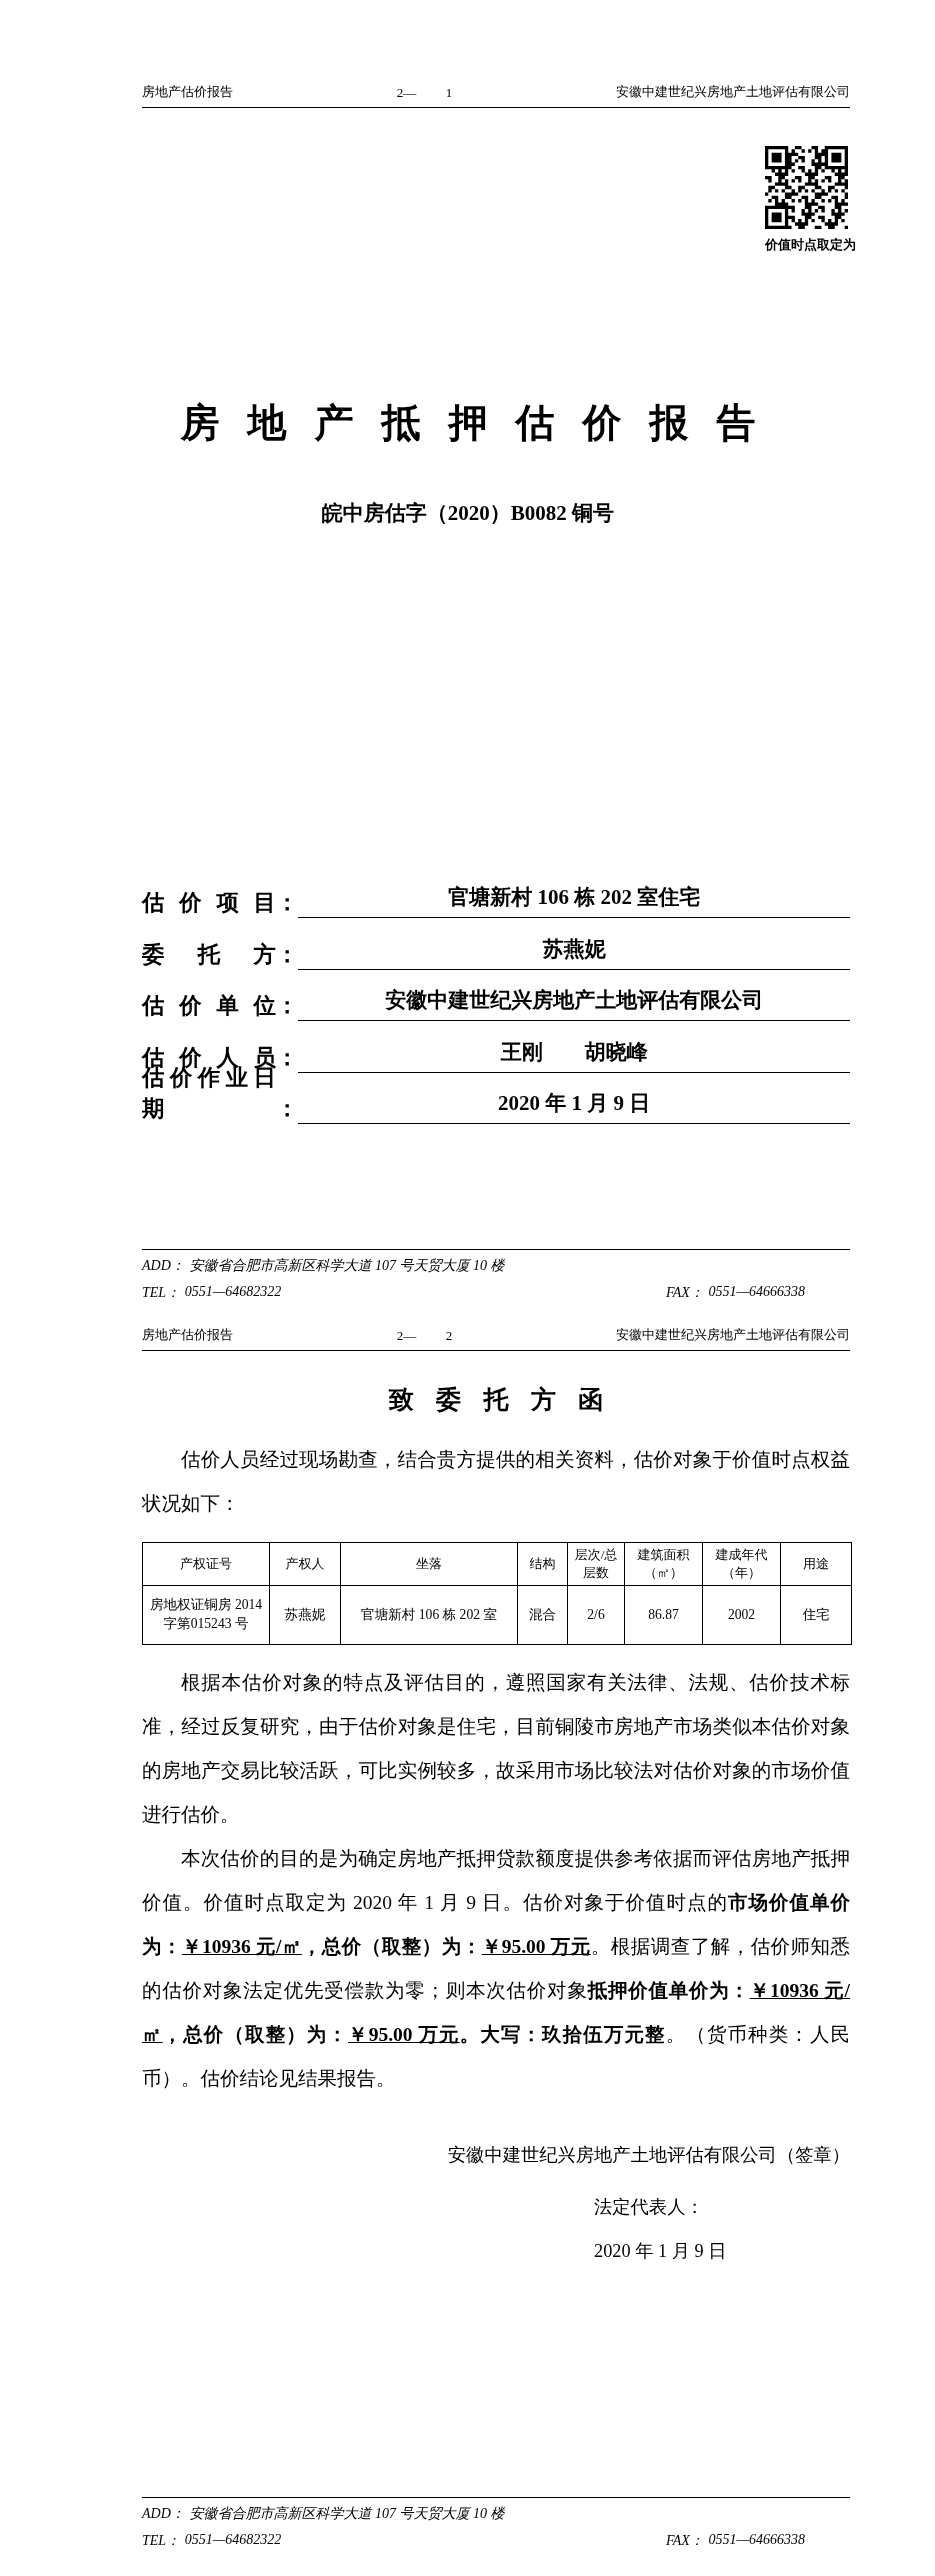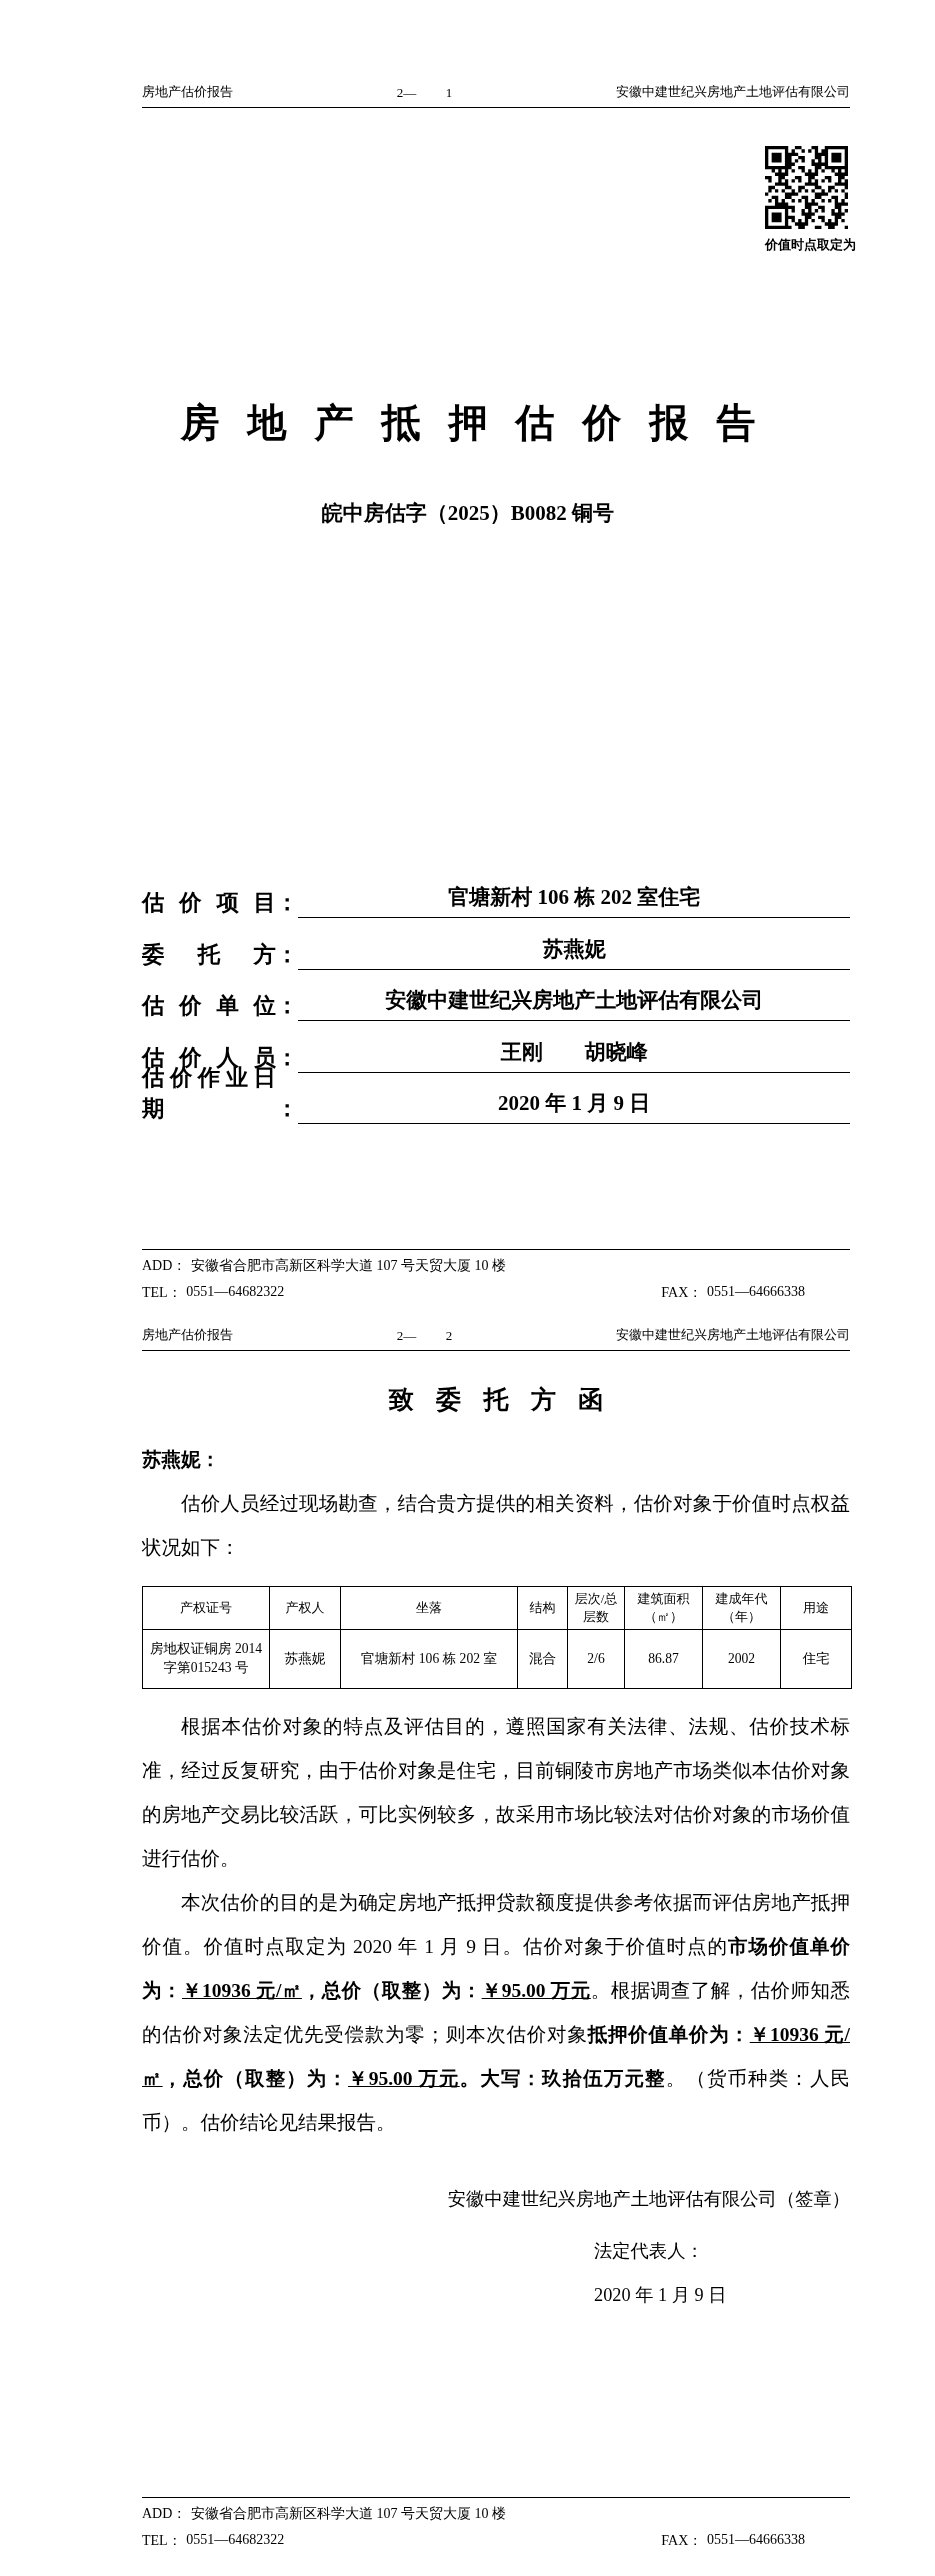--- a/index.html
+++ b/index.html
@@ -19,21 +19,21 @@
     display:flex; justify-content:space-between; align-items:flex-end;
     font-size:13px; padding-bottom:5.9px; border-bottom:0.6px solid #000;
   }
   .page1 .pghead { top:83px; }
   .page2 .pghead { top:20px; }
   .pgnum { display:flex; gap:29.5px; }
 
   
   .pgfoot {
     position:absolute; left:142px; width:708px;
-    border-top:1.2px solid #000; padding-top:7px; font-size:14px;
+    border-top:1.2px solid #000; padding-top:7px; font-size:14px;font-style:italic;
   }
   .page1 .pgfoot { top:1249px; }
   .page2 .pgfoot { top:1191px; }
   .foot-row { display:flex; margin-bottom:9.4px; }
   .foot-row .val { margin-left:4.7px; }
   .foot-tel { display:flex; justify-content:space-between; padding-right:45px; margin-bottom:0; }
   .foot-pair { display:flex; }
 
   
   .qr-wrap { position:absolute; top:146px; right:88px; width:83px; text-align:center; }
@@ -101,21 +101,21 @@
 
     <div class="qr-wrap">
       <svg class="qr-svg" id="qr" xmlns="http://www.w3.org/2000/svg" viewBox="0 0 100 100">
           <rect width="100" height="100" fill="#fff"></rect>
           <path d="M0 0h4v4h-4zM4 0h4v4h-4zM8 0h4v4h-4zM12 0h4v4h-4zM16 0h4v4h-4zM20 0h4v4h-4zM24 0h4v4h-4zM36 0h4v4h-4zM40 0h4v4h-4zM56 0h4v4h-4zM60 0h4v4h-4zM72 0h4v4h-4zM76 0h4v4h-4zM80 0h4v4h-4zM84 0h4v4h-4zM88 0h4v4h-4zM92 0h4v4h-4zM96 0h4v4h-4zM0 4h4v4h-4zM24 4h4v4h-4zM32 4h4v4h-4zM44 4h4v4h-4zM52 4h4v4h-4zM60 4h4v4h-4zM68 4h4v4h-4zM72 4h4v4h-4zM96 4h4v4h-4zM0 8h4v4h-4zM8 8h4v4h-4zM12 8h4v4h-4zM16 8h4v4h-4zM24 8h4v4h-4zM28 8h4v4h-4zM32 8h4v4h-4zM36 8h4v4h-4zM60 8h4v4h-4zM64 8h4v4h-4zM68 8h4v4h-4zM72 8h4v4h-4zM80 8h4v4h-4zM84 8h4v4h-4zM88 8h4v4h-4zM96 8h4v4h-4zM0 12h4v4h-4zM8 12h4v4h-4zM12 12h4v4h-4zM16 12h4v4h-4zM24 12h4v4h-4zM28 12h4v4h-4zM40 12h4v4h-4zM44 12h4v4h-4zM60 12h4v4h-4zM64 12h4v4h-4zM72 12h4v4h-4zM80 12h4v4h-4zM84 12h4v4h-4zM88 12h4v4h-4zM96 12h4v4h-4zM0 16h4v4h-4zM8 16h4v4h-4zM12 16h4v4h-4zM16 16h4v4h-4zM24 16h4v4h-4zM28 16h4v4h-4zM36 16h4v4h-4zM44 16h4v4h-4zM56 16h4v4h-4zM64 16h4v4h-4zM72 16h4v4h-4zM80 16h4v4h-4zM84 16h4v4h-4zM88 16h4v4h-4zM96 16h4v4h-4zM0 20h4v4h-4zM24 20h4v4h-4zM28 20h4v4h-4zM32 20h4v4h-4zM56 20h4v4h-4zM60 20h4v4h-4zM64 20h4v4h-4zM68 20h4v4h-4zM72 20h4v4h-4zM96 20h4v4h-4zM0 24h4v4h-4zM4 24h4v4h-4zM8 24h4v4h-4zM12 24h4v4h-4zM16 24h4v4h-4zM20 24h4v4h-4zM24 24h4v4h-4zM28 24h4v4h-4zM40 24h4v4h-4zM44 24h4v4h-4zM60 24h4v4h-4zM64 24h4v4h-4zM72 24h4v4h-4zM76 24h4v4h-4zM80 24h4v4h-4zM84 24h4v4h-4zM88 24h4v4h-4zM92 24h4v4h-4zM96 24h4v4h-4zM8 28h4v4h-4zM16 28h4v4h-4zM24 28h4v4h-4zM32 28h4v4h-4zM44 28h4v4h-4zM52 28h4v4h-4zM60 28h4v4h-4zM68 28h4v4h-4zM80 28h4v4h-4zM88 28h4v4h-4zM96 28h4v4h-4zM12 32h4v4h-4zM16 32h4v4h-4zM20 32h4v4h-4zM24 32h4v4h-4zM48 32h4v4h-4zM52 32h4v4h-4zM56 32h4v4h-4zM60 32h4v4h-4zM84 32h4v4h-4zM88 32h4v4h-4zM92 32h4v4h-4zM96 32h4v4h-4zM0 36h4v4h-4zM4 36h4v4h-4zM16 36h4v4h-4zM20 36h4v4h-4zM36 36h4v4h-4zM40 36h4v4h-4zM52 36h4v4h-4zM56 36h4v4h-4zM72 36h4v4h-4zM76 36h4v4h-4zM88 36h4v4h-4zM92 36h4v4h-4zM4 40h4v4h-4zM16 40h4v4h-4zM24 40h4v4h-4zM32 40h4v4h-4zM40 40h4v4h-4zM52 40h4v4h-4zM60 40h4v4h-4zM68 40h4v4h-4zM76 40h4v4h-4zM88 40h4v4h-4zM96 40h4v4h-4zM12 44h4v4h-4zM16 44h4v4h-4zM20 44h4v4h-4zM24 44h4v4h-4zM48 44h4v4h-4zM52 44h4v4h-4zM56 44h4v4h-4zM60 44h4v4h-4zM84 44h4v4h-4zM88 44h4v4h-4zM92 44h4v4h-4zM96 44h4v4h-4zM4 48h4v4h-4zM8 48h4v4h-4zM24 48h4v4h-4zM28 48h4v4h-4zM40 48h4v4h-4zM44 48h4v4h-4zM60 48h4v4h-4zM64 48h4v4h-4zM76 48h4v4h-4zM80 48h4v4h-4zM96 48h4v4h-4zM4 52h4v4h-4zM12 52h4v4h-4zM20 52h4v4h-4zM32 52h4v4h-4zM40 52h4v4h-4zM48 52h4v4h-4zM56 52h4v4h-4zM68 52h4v4h-4zM76 52h4v4h-4zM84 52h4v4h-4zM92 52h4v4h-4zM0 56h4v4h-4zM24 56h4v4h-4zM28 56h4v4h-4zM32 56h4v4h-4zM36 56h4v4h-4zM60 56h4v4h-4zM64 56h4v4h-4zM68 56h4v4h-4zM72 56h4v4h-4zM96 56h4v4h-4zM8 60h4v4h-4zM12 60h4v4h-4zM24 60h4v4h-4zM28 60h4v4h-4zM44 60h4v4h-4zM48 60h4v4h-4zM60 60h4v4h-4zM64 60h4v4h-4zM80 60h4v4h-4zM84 60h4v4h-4zM96 60h4v4h-4zM4 64h4v4h-4zM12 64h4v4h-4zM20 64h4v4h-4zM32 64h4v4h-4zM40 64h4v4h-4zM48 64h4v4h-4zM56 64h4v4h-4zM68 64h4v4h-4zM76 64h4v4h-4zM84 64h4v4h-4zM92 64h4v4h-4zM12 68h4v4h-4zM16 68h4v4h-4zM20 68h4v4h-4zM24 68h4v4h-4zM48 68h4v4h-4zM52 68h4v4h-4zM56 68h4v4h-4zM60 68h4v4h-4zM84 68h4v4h-4zM88 68h4v4h-4zM92 68h4v4h-4zM96 68h4v4h-4zM0 72h4v4h-4zM4 72h4v4h-4zM8 72h4v4h-4zM12 72h4v4h-4zM16 72h4v4h-4zM20 72h4v4h-4zM24 72h4v4h-4zM28 72h4v4h-4zM32 72h4v4h-4zM48 72h4v4h-4zM52 72h4v4h-4zM64 72h4v4h-4zM68 72h4v4h-4zM84 72h4v4h-4zM88 72h4v4h-4zM0 76h4v4h-4zM24 76h4v4h-4zM32 76h4v4h-4zM44 76h4v4h-4zM52 76h4v4h-4zM60 76h4v4h-4zM68 76h4v4h-4zM80 76h4v4h-4zM88 76h4v4h-4zM96 76h4v4h-4zM0 80h4v4h-4zM8 80h4v4h-4zM12 80h4v4h-4zM16 80h4v4h-4zM24 80h4v4h-4zM44 80h4v4h-4zM48 80h4v4h-4zM52 80h4v4h-4zM56 80h4v4h-4zM80 80h4v4h-4zM84 80h4v4h-4zM88 80h4v4h-4zM92 80h4v4h-4zM0 84h4v4h-4zM8 84h4v4h-4zM12 84h4v4h-4zM16 84h4v4h-4zM24 84h4v4h-4zM28 84h4v4h-4zM32 84h4v4h-4zM48 84h4v4h-4zM52 84h4v4h-4zM64 84h4v4h-4zM68 84h4v4h-4zM84 84h4v4h-4zM88 84h4v4h-4zM0 88h4v4h-4zM8 88h4v4h-4zM12 88h4v4h-4zM16 88h4v4h-4zM24 88h4v4h-4zM32 88h4v4h-4zM40 88h4v4h-4zM48 88h4v4h-4zM56 88h4v4h-4zM68 88h4v4h-4zM76 88h4v4h-4zM84 88h4v4h-4zM92 88h4v4h-4zM0 92h4v4h-4zM24 92h4v4h-4zM36 92h4v4h-4zM40 92h4v4h-4zM44 92h4v4h-4zM48 92h4v4h-4zM72 92h4v4h-4zM76 92h4v4h-4zM80 92h4v4h-4zM84 92h4v4h-4zM0 96h4v4h-4zM4 96h4v4h-4zM8 96h4v4h-4zM12 96h4v4h-4zM16 96h4v4h-4zM20 96h4v4h-4zM24 96h4v4h-4zM28 96h4v4h-4zM40 96h4v4h-4zM44 96h4v4h-4zM60 96h4v4h-4zM64 96h4v4h-4zM76 96h4v4h-4zM80 96h4v4h-4zM96 96h4v4h-4z" fill="#000"></path>
         </svg>
       <div class="qr-cap">价值时点取定为</div>
     </div>
 
     <h1 class="title">房地产抵押估价报告</h1>
-    <div class="subtitle">皖中房估字（2025）B0082 铜号</div>
+    <div class="subtitle">皖中房估字（2020）B0082 铜号</div>
 
     <div class="fields">
       <div class="frow">
         <span class="flabel">估价项目</span>
           <span class="fcolon">：</span>
         <span class="fvalue">官塘新村 106 栋 202 室住宅</span>
       </div>
       <div class="frow">
         <span class="flabel">委托方</span>
           <span class="fcolon">：</span>
@@ -162,21 +162,20 @@
       <span>房地产估价报告</span>
       <span class="pgnum">
         <span>2—</span>
         <span>2</span>
       </span>
       <span>安徽中建世纪兴房地产土地评估有限公司</span>
     </div>
 
     <div class="p2body">
       <h2 class="letter-title">致委托方函</h2>
-      <div class="salutation">苏燕妮：</div>
 
       <p class="para">估价人员经过现场勘查，结合贵方提供的相关资料，估价对象于价值时点权益状况如下：</p>
 
       <table class="ptable">
         <colgroup>
           <col style="width:127px">
             <col style="width:71px">
             <col style="width:177px">
             <col style="width:50px">
           <col style="width:57px">

